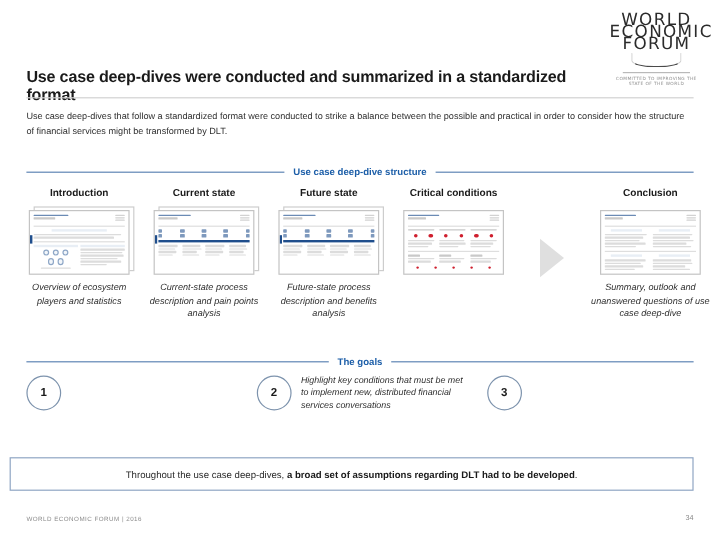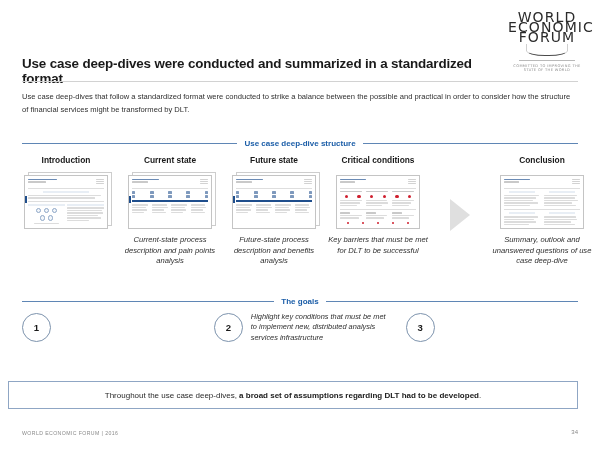--- a/index.html
+++ b/index.html
@@ -399,20 +399,21 @@
             <div class="bar light" style="width:100%"></div>
             <div class="bar light" style="width:94%"></div>
             <div class="bar light" style="width:97%"></div>
             <div class="bar light" style="width:85%"></div>
             <div class="bar light" style="width:92%"></div>
             <div class="bar light" style="width:60%"></div>
           </div>
         </div>
       </div>
     </div>
+    <div class="col-caption">Overview of ecosystem players and statistics</div>
   </div>
 
   <div class="col" style="width:104px">
     <div class="col-head">Current state</div>
     <div class="thumb-wrap" style="width:84px">
       <div class="thumb-back"></div>
       <div class="thumb" style="height:54px">
         <div class="t-left-tab"></div>
         <div class="t-titlebar">
           <div class="t-title-lines">
@@ -608,21 +609,20 @@
         </div>
         <div class="t-dots" style="margin-top:2px">
           <div class="dot sm"></div>
             <div class="dot sm"></div>
             <div class="dot sm"></div>
           <div class="dot sm"></div>
             <div class="dot sm"></div>
         </div>
       </div>
     </div>
-    <div class="col-caption">Key barriers that must be met for DLT to be successful</div>
   </div>
 
   <div class="arrow-col" style="width:60px;height:120px">
     <div class="arrow"></div>
   </div>
 
   <div class="col" style="width:104px">
     <div class="col-head">Conclusion</div>
     <div class="thumb-wrap" style="width:84px">
       <div class="thumb" style="height:54px">
@@ -685,21 +685,21 @@
   <div class="label">The goals</div>
   <div class="line"></div>
 </div>
 
 <div class="goals">
   <div class="goal">
     <div class="goal-num">1</div>
   </div>
   <div class="goal">
     <div class="goal-num">2</div>
-    <div class="goal-text">Highlight key conditions that must be met to implement new, distributed analysis services infrastructure</div>
+    <div class="goal-text">Highlight key conditions that must be met to implement new, distributed financial services conversations</div>
   </div>
   <div class="goal">
     <div class="goal-num">3</div>
   </div>
 </div>
 
 <div class="banner">
   <div class="banner-text"><span>Throughout the use case deep-dives, </span><b>a broad set of assumptions regarding DLT had to be developed</b><span>.</span></div>
 </div>
 

